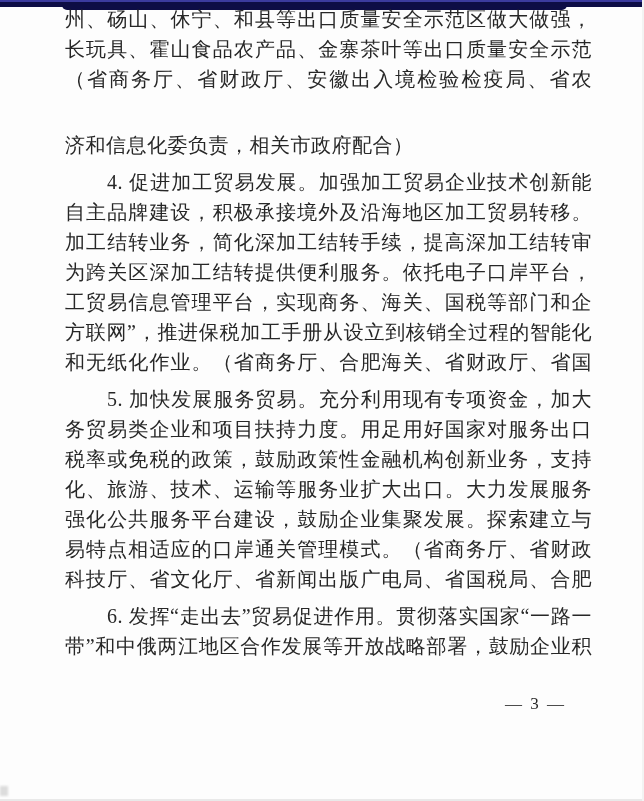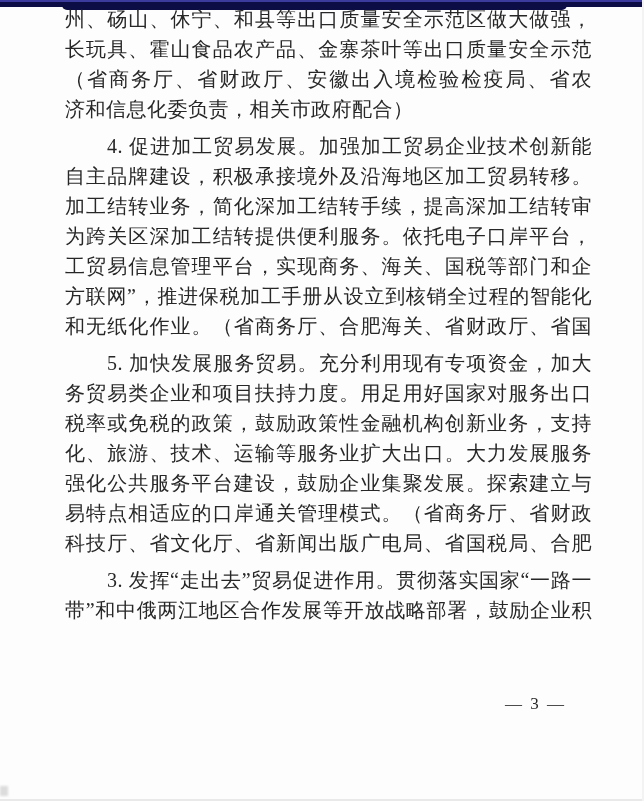--- a/index.html
+++ b/index.html
@@ -46,20 +46,21 @@
     white-space: nowrap;
     text-align: justify;
     text-align-last: justify;
     text-justify: inter-character;
     white-space: normal;
     overflow: hidden;
   }
   .line.last-of-para {
     text-align: right;
     text-align-last: left;
+    margin-top: 36px;
   }
   .line.para-start {
     margin-top: 7px;
     padding-left: 42px;
   }
   .page-number {
     position: absolute;
     top: 694px;
     left: 505px;
     color: #2b2b2b;
@@ -114,21 +115,21 @@
     <div class="line">和无纸化作业。（省商务厅、合肥海关、省财政厅、省国税局、</div>
 
     <div class="line para-start">5. 加快发展服务贸易。充分利用现有专项资金，加大对服</div>
     <div class="line">务贸易类企业和项目扶持力度。用足用好国家对服务出口实行零</div>
     <div class="line">税率或免税的政策，鼓励政策性金融机构创新业务，支持我省文</div>
     <div class="line">化、旅游、技术、运输等服务业扩大出口。大力发展服务外包，</div>
     <div class="line">强化公共服务平台建设，鼓励企业集聚发展。探索建立与服务贸</div>
     <div class="line">易特点相适应的口岸通关管理模式。（省商务厅、省财政厅、省</div>
     <div class="line">科技厅、省文化厅、省新闻出版广电局、省国税局、合肥海关、</div>
 
-    <div class="line para-start">3. 发挥“走出去”贸易促进作用。贯彻落实国家“一路一</div>
+    <div class="line para-start">6. 发挥“走出去”贸易促进作用。贯彻落实国家“一路一</div>
     <div class="line">带”和中俄两江地区合作发展等开放战略部署，鼓励企业积极参</div>
   </div>
 
   <div class="page-number">— 3 —</div>
 
   <div class="scan-speck"></div>
   <div class="scan-bottom-line"></div>
   <div class="scan-right-edge"></div>
 
 </div>

